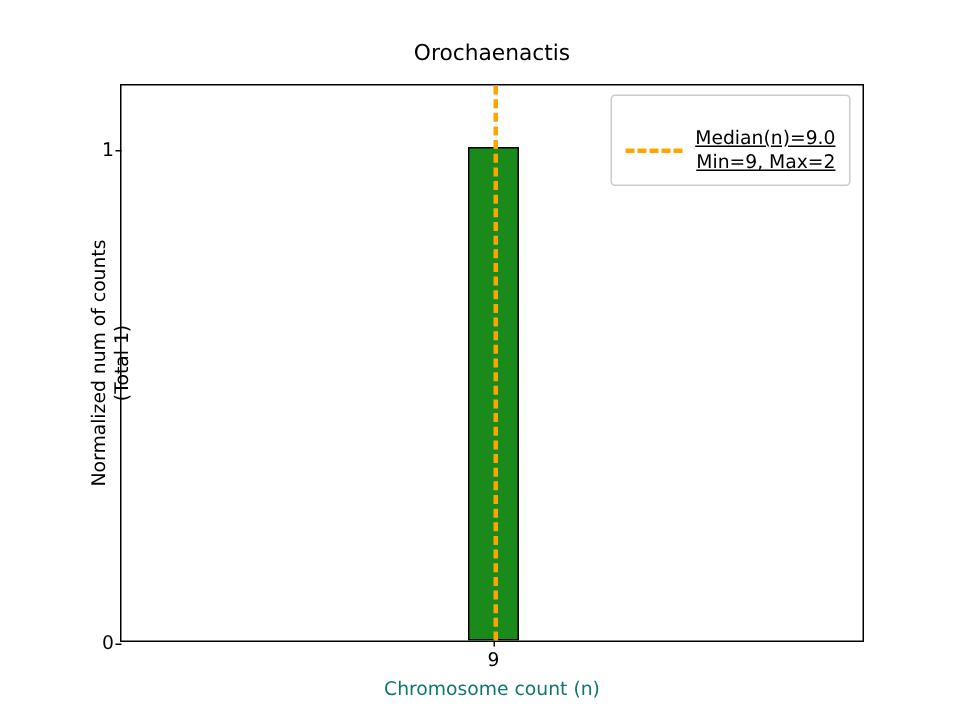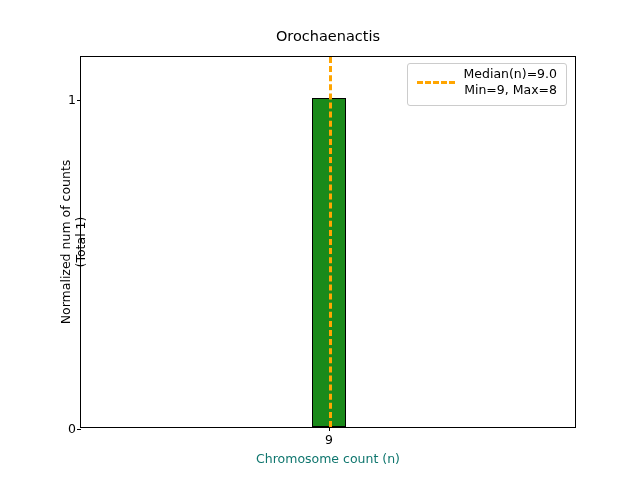--- a/index.html
+++ b/index.html
@@ -146,25 +146,26 @@
   #ylabel .yl-line2 { display: block; }
 
   
   #legend {
     position: absolute;
     right: 8px;
     top: 6px;
     background: #ffffff;
     border: 1px solid #cccccc;
     border-radius: 3px;
-    padding: 2px 9px 7px 9px;
+    padding: 20px 9px 7px 9px;
     display: flex;
     align-items: center;
     gap: 9px;
     z-index: 6;
+    text-decoration: underline;
   }
   #legend-handle {
     width: 38px;
     height: 0;
     border-top-width: 3.2px;
     border-top-style: dashed;
     flex: 0 0 auto;
   }
   #legend-text {
     display: flex;
@@ -197,21 +198,21 @@
     <div class="ytick-mark" id="ytick-mark-1" style="top: 42.7965px;"></div>
     <div class="ytick-label" id="ytick-label-1" style="top: 42.7965px;">1</div>
 
     <div class="xtick-mark" id="xtick-mark-0" style="left: 248px;"></div>
     <div class="xtick-label" id="xtick-label-0" style="left: 248px;">9</div>
 
     <div id="legend">
       <span id="legend-handle" style="border-top-color: rgb(255, 165, 0);"></span>
       <span id="legend-text">
         <span>Median(n)=9.0</span>
-        <span>Min=9, Max=8</span>
+        <span>Min=9, Max=2</span>
       </span>
     </div>
 
   </div>
 
   <div id="xlabel">Chromosome count (n)</div>
 
   <div id="ylabel">
     <span class="yl-line1">Normalized num of counts</span>
     <span class="yl-line2">(Total 1)</span>

